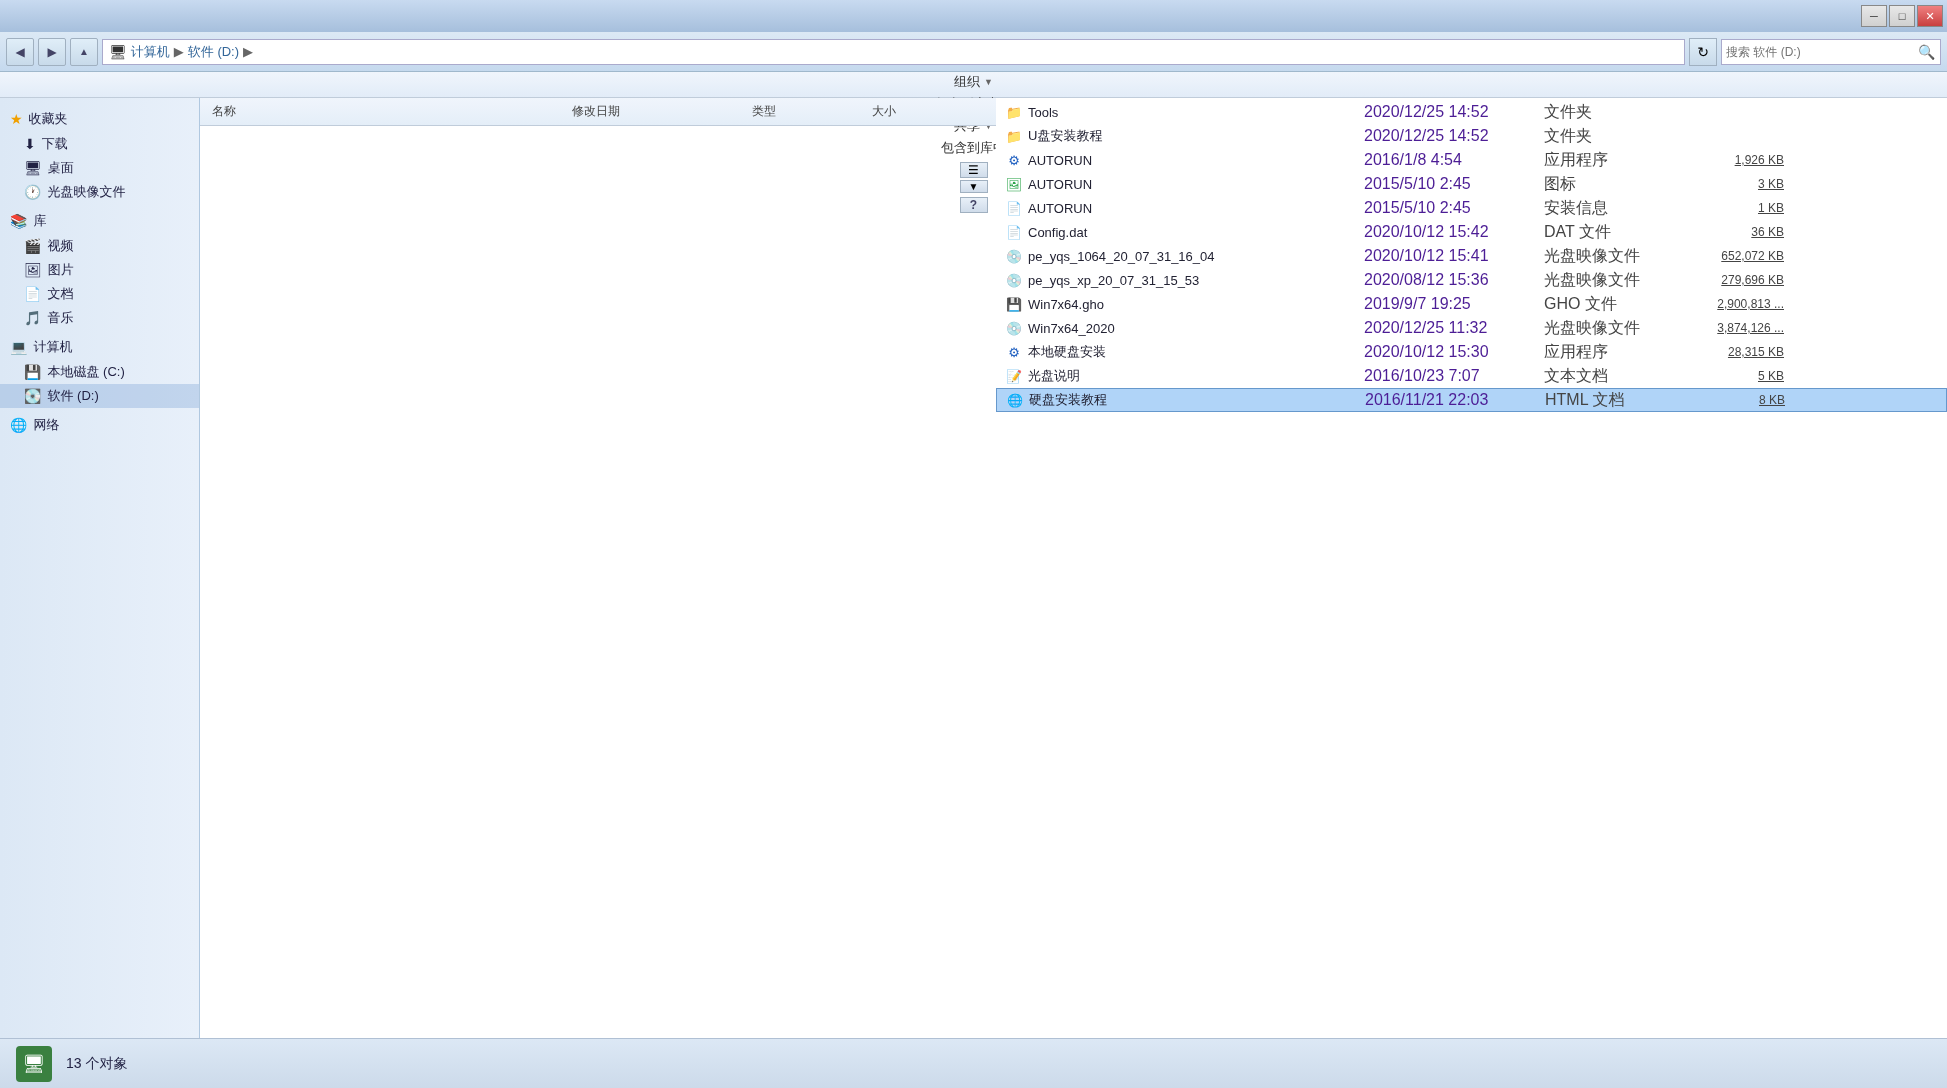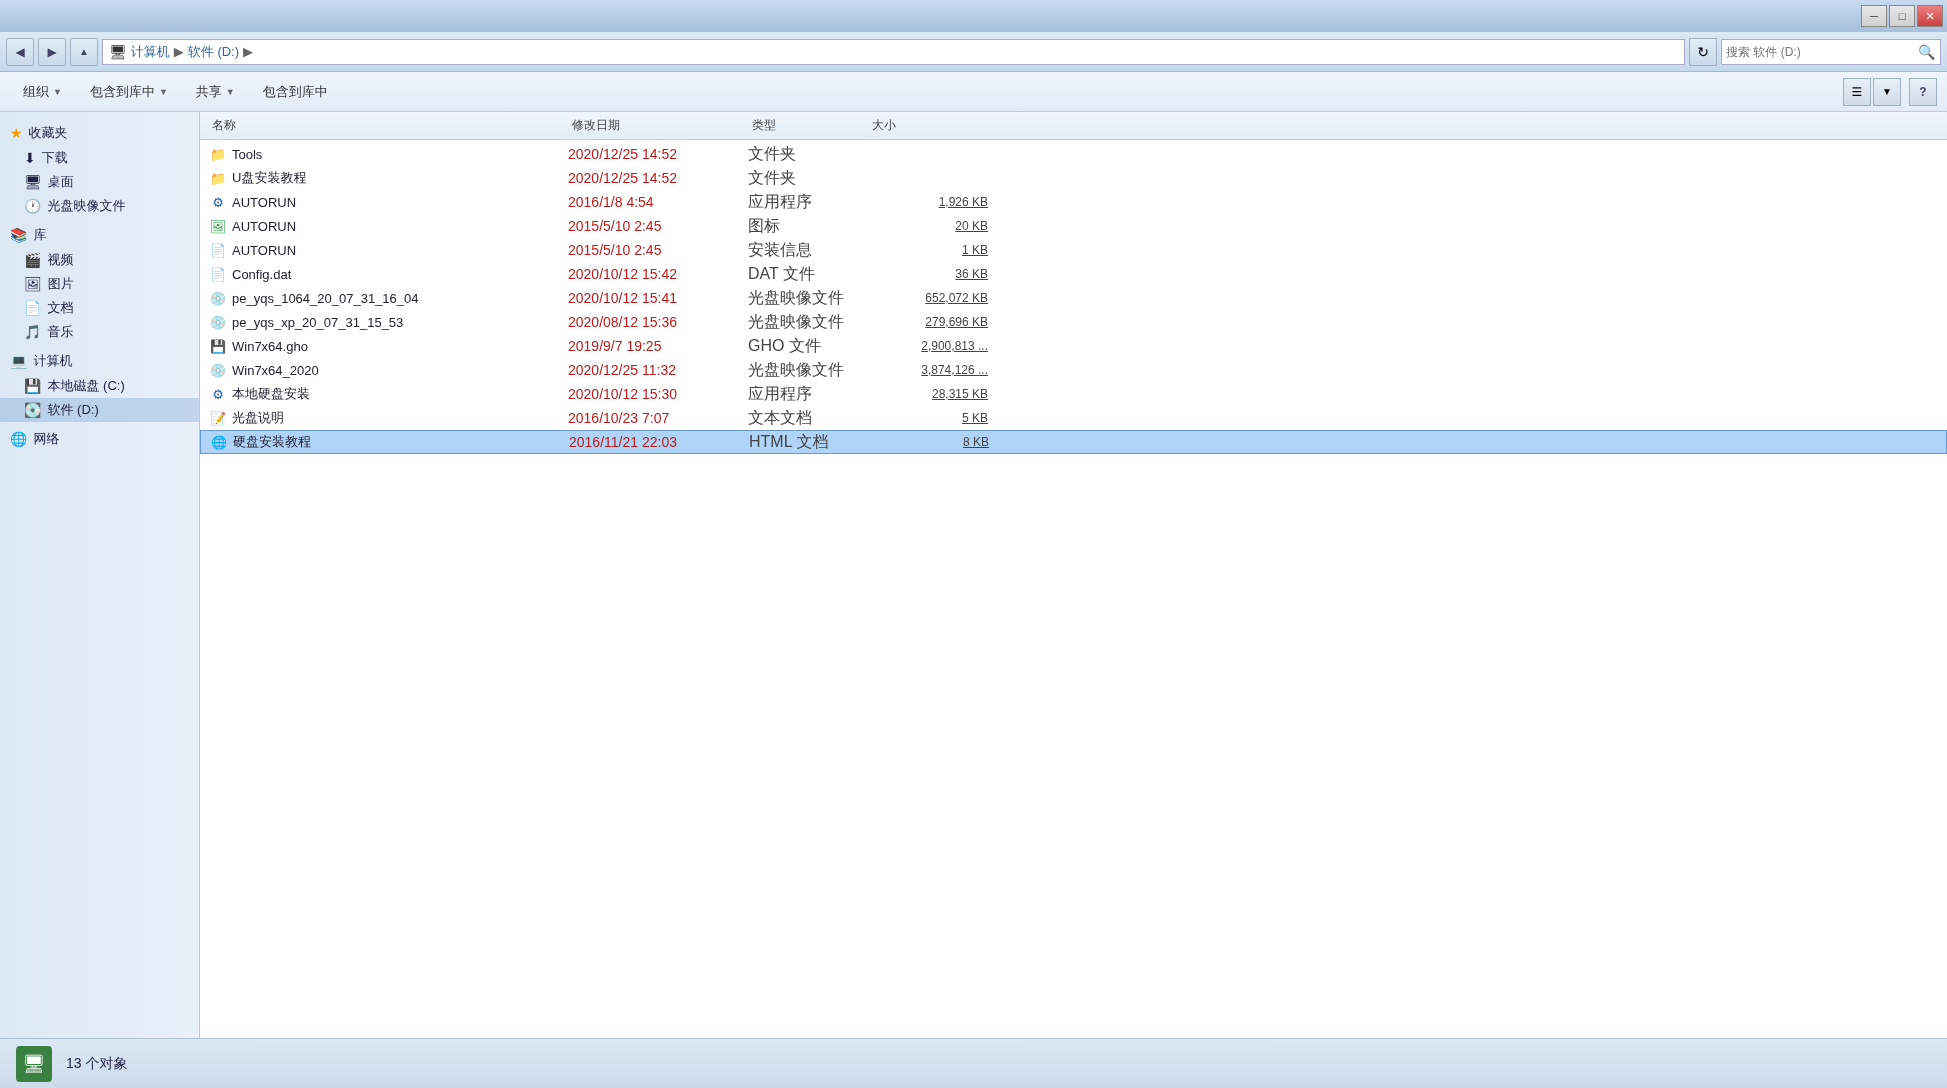--- a/index.html
+++ b/index.html
@@ -114,27 +114,28 @@
     }
     .search-icon-btn {
       cursor: pointer;
       font-size: 14px;
       color: #446;
     }
 
     
     .toolbar {
       background: linear-gradient(to bottom, #f0f5fc, #e2ecf8);
-      height: 40px;
+      height: 26px;
       display: flex;
       align-items: center;
       padding: 0 10px;
       gap: 2px;
       border-bottom: 1px solid #c0ccda;
       flex-shrink: 0;
+      flex-direction: column;
     }
     .toolbar-btn {
       height: 30px;
       padding: 0 12px;
       border: 1px solid transparent;
       background: transparent;
       cursor: pointer;
       display: flex;
       align-items: center;
       gap: 4px;
@@ -222,21 +223,21 @@
       background: rgba(80,130,200,0.25);
     }
     .sidebar-item .item-icon {
       font-size: 14px;
     }
 
     
     .file-area {
       flex: 1;
       display: flex;
-      flex-direction: column;
+      flex-direction: row;
       overflow: hidden;
     }
 
     
     .col-headers {
       display: flex;
       align-items: center;
       background: linear-gradient(to bottom, #f0f5fc, #e4eef8);
       border-bottom: 1px solid #c0ccda;
       height: 28px;
@@ -286,22 +287,22 @@
     }
     .file-row .file-name {
       width: 336px;
       overflow: hidden;
       text-overflow: ellipsis;
       white-space: nowrap;
       color: #223;
     }
     .file-row .file-date {
       width: 180px;
-      color: #b91c1c;
-      font-size: 14px;
+      color: #4c1d95;
+      font-size: 16px;
     }
     .file-row .file-type {
       width: 120px;
       color: #444;
       font-size: 16px;
     }
     .file-row .file-size {
       width: 120px;
       text-align: right;
       color: #444;
@@ -501,21 +502,21 @@
       <div class="file-name">AUTORUN</div>
       <div class="file-date">2016/1/8 4:54</div>
       <div class="file-type">应用程序</div>
       <div class="file-size">1,926 KB</div>
     </div>
         <div class="file-row">
       <div class="file-icon icon-img">🖼</div>
       <div class="file-name">AUTORUN</div>
       <div class="file-date">2015/5/10 2:45</div>
       <div class="file-type">图标</div>
-      <div class="file-size">20 KB</div>
+      <div class="file-size">3 KB</div>
     </div>
         <div class="file-row">
       <div class="file-icon icon-dat">📄</div>
       <div class="file-name">AUTORUN</div>
       <div class="file-date">2015/5/10 2:45</div>
       <div class="file-type">安装信息</div>
       <div class="file-size">1 KB</div>
     </div>
         <div class="file-row">
       <div class="file-icon icon-dat">📄</div>

